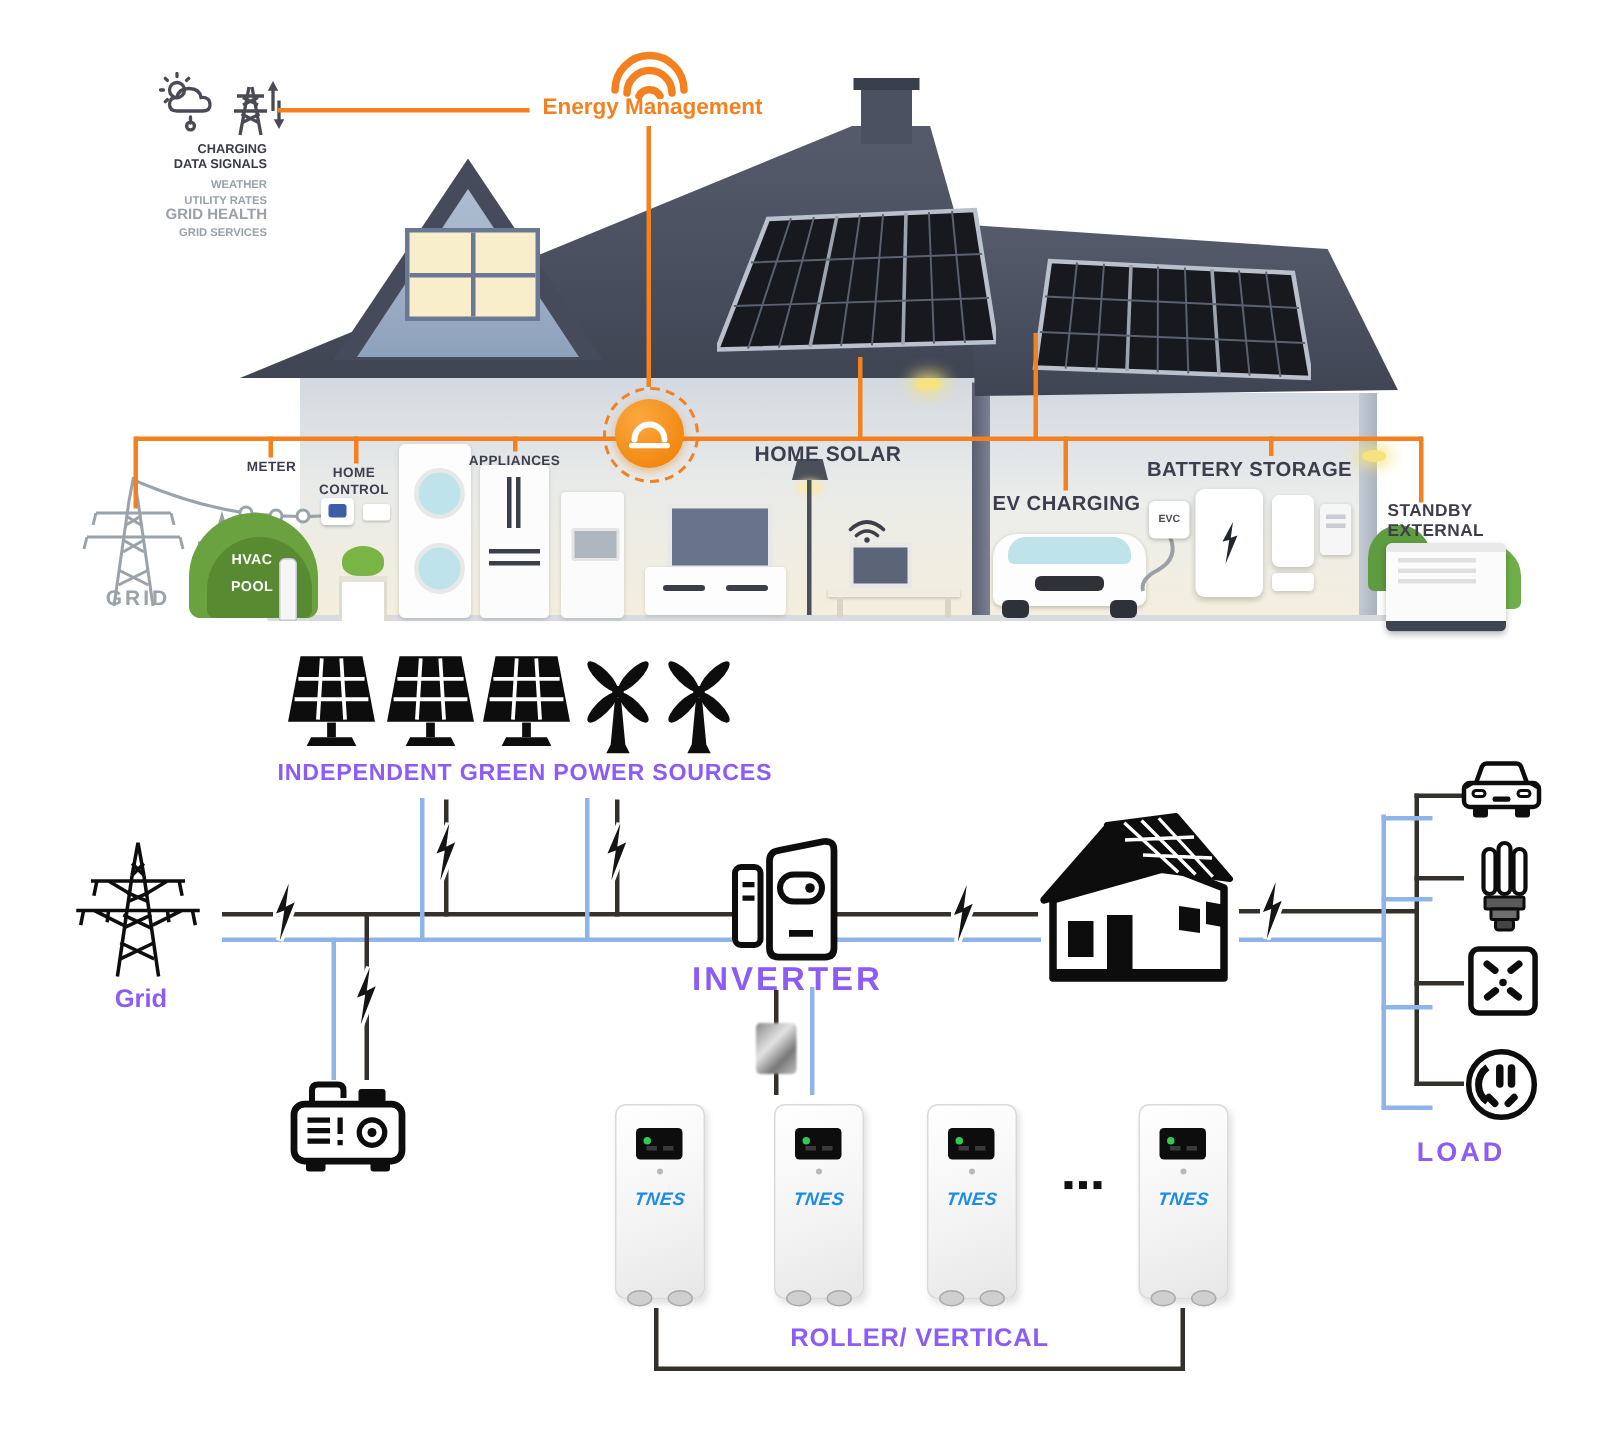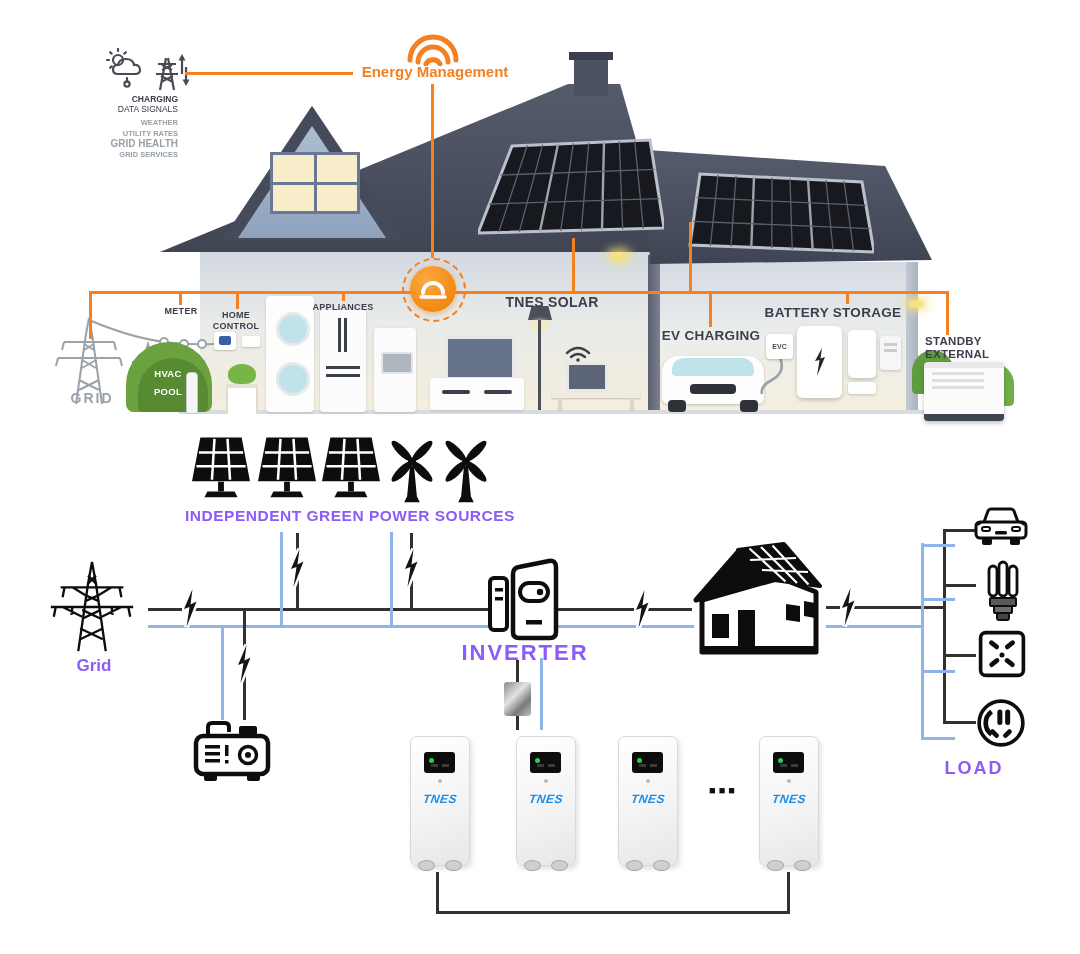--- a/index.html
+++ b/index.html
@@ -158,21 +158,21 @@
   <svg class="abs" style="left:152px;top:50px;" width="38" height="42" viewBox="0 0 38 42">
     <g stroke="#4a4a55" stroke-width="2.2" fill="none">
       <path d="M8,40 L14,8 M22,40 L16,8 M9,32 L21,26 M21,32 L9,26 M10,20 L20,15 M20,20 L10,15 M6,14 H24 M4,24 H26"></path>
       <path d="M30,10 V24 M34,30 V17"></path>
     </g>
     <path d="M30,4 L26.5,10.5 L33.5,10.5 Z" fill="#4a4a55"></path>
     <path d="M34,36 L30.5,29.5 L37.5,29.5 Z" fill="#4a4a55"></path>
   </svg>
   <div class="abs" style="left:94px;top:94px;width:84px;text-align:right;">
     <div style="font-size:8.5px;font-weight:bold;color:#3a3a48;line-height:10px;">CHARGING</div>
-    <div style="font-size:8.5px;font-weight:normal;color:#3a3a48;line-height:10px;">DATA SIGNALS</div>
+    <div style="font-size:8.5px;font-weight:bold;color:#3a3a48;line-height:10px;">DATA SIGNALS</div>
     <div style="height:4px;"></div>
     <div style="font-size:7.5px;font-weight:600;color:#9aa0a8;line-height:10.5px;">WEATHER</div>
     <div style="font-size:7.5px;font-weight:600;color:#9aa0a8;line-height:10.5px;">UTILITY RATES</div>
     <div style="font-size:10px;font-weight:600;color:#9aa0a8;line-height:10.5px;">GRID HEALTH</div>
     <div style="font-size:7.5px;font-weight:600;color:#9aa0a8;line-height:10.5px;">GRID SERVICES</div>
   </div>
 
   <svg class="abs" style="left:404px;top:28px;" width="58" height="38" viewBox="0 0 58 38">
     <g stroke="#F4801F" stroke-width="5" fill="none" stroke-linecap="round">
       <path d="M6,32 A23,23 0 0 1 52,32"></path>
@@ -200,21 +200,21 @@
               background:radial-gradient(circle at 35% 30%,#fba93f,#ee7c00);box-shadow:0 2px 6px rgba(238,124,0,.45);">
     <svg width="46" height="46" viewBox="0 0 46 46">
       <path d="M13,27 A10,10 0 0 1 33,27" stroke="#ffffff" stroke-width="4" fill="none" stroke-linecap="round"></path>
       <path d="M11,31 H35" stroke="#ffffff" stroke-width="3.5" stroke-linecap="round"></path>
     </svg>
   </div>
 
   <div class="toplabel" style="left:158px;top:306px;width:46px;font-size:9px;">METER</div>
   <div class="toplabel" style="left:204px;top:310px;width:64px;font-size:9px;line-height:11px;">HOME CONTROL</div>
   <div class="toplabel" style="left:308px;top:302px;width:70px;font-size:9px;">APPLIANCES</div>
-  <div class="toplabel" style="left:498px;top:294px;width:108px;font-size:14px;">TNES SOLAR</div>
+  <div class="toplabel" style="left:498px;top:294px;width:108px;font-size:14px;">HOME SOLAR</div>
   <div class="toplabel" style="left:660px;top:328px;width:102px;font-size:13.5px;">EV CHARGING</div>
   <div class="toplabel" style="left:764px;top:305px;width:138px;font-size:13.5px;">BATTERY STORAGE</div>
   <div class="toplabel" style="left:925px;top:335px;width:96px;font-size:11.5px;line-height:13px;text-align:left;">
     <div>STANDBY</div>
     <div>EXTERNAL</div>
   </div>
 
   <svg class="abs" style="left:191px;top:437px;" width="60" height="70" viewBox="0 0 60 72">
     <polygon points="10,2 50,2 58,44 2,44" fill="#0d0d0d" stroke="#0d0d0d" stroke-width="3"></polygon>
     <path d="M23.3,2 L20.7,44 M36.7,2 L39.3,44 M7.3,16 L52.7,16 M4.7,30 L55.3,30" stroke="#ffffff" stroke-width="2.6"></path>
@@ -438,14 +438,15 @@
     </div>
     <div class="bat-dot"></div>
     <div class="bat-logo">TNES</div>
     <div class="bat-foot" style="left:7px;"></div>
     <div class="bat-foot" style="left:34px;"></div>
   </div>
 
   <div class="kw" style="left:436px;top:872px;width:3px;height:42px;"></div>
   <div class="kw" style="left:436px;top:911px;width:354px;height:3px;"></div>
   <div class="kw" style="left:787px;top:872px;width:3px;height:42px;"></div>
+  <div class="schlabel" style="left:468px;top:882px;width:290px;font-size:17px;letter-spacing:.5px;">ROLLER/ VERTICAL</div>
 
 </div>
 
 </body></html>

